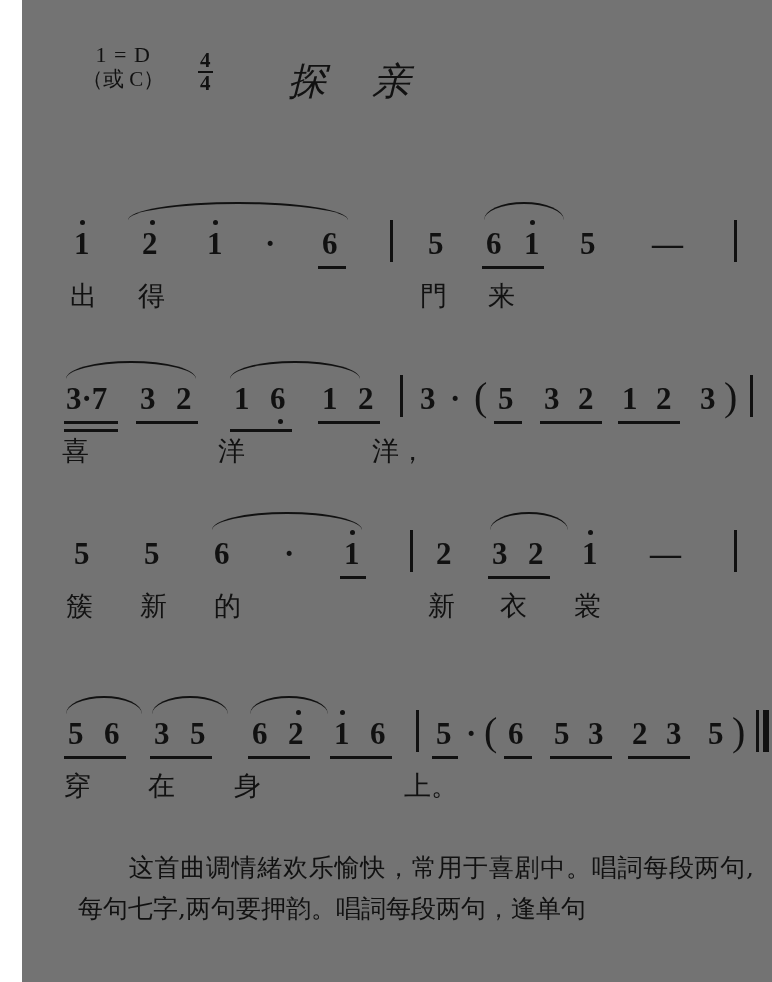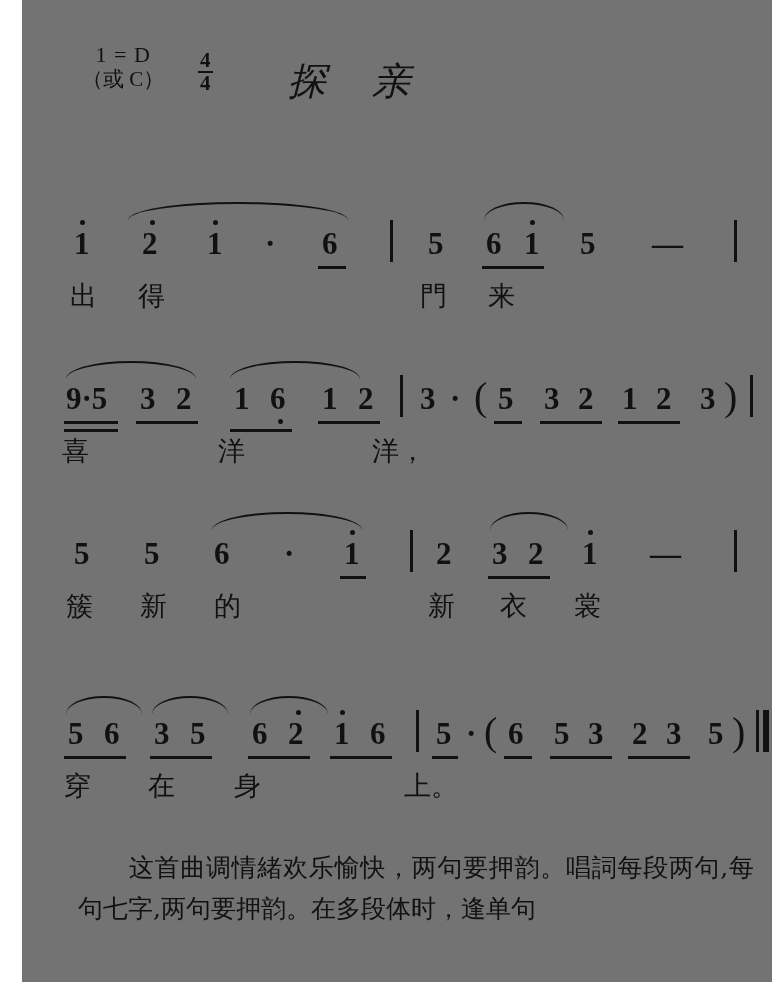--- a/index.html
+++ b/index.html
@@ -250,21 +250,21 @@
       <div class="lyric" style="left:398px;">門</div>
       <div class="lyric" style="left:466px;">来</div>
     </div>
   </div>
 
   <div class="system sys2">
     <div class="notes">
 
       <div class="slur" style="left:44px; top:-12px; width:130px;"></div>
 
-      <div class="note" style="left:44px; top:8px;">9·5</div>
+      <div class="note" style="left:44px; top:8px;">3·7</div>
       <div class="underline" style="left:42px; top:48px; width:54px;"></div>
       <div class="underline2" style="left:42px; top:56px; width:54px;"></div>
 
       <div class="note" style="left:118px; top:8px;">3</div>
       <div class="note" style="left:154px; top:8px;">2</div>
       <div class="underline" style="left:114px; top:48px; width:62px;"></div>
 
       <div class="slur" style="left:208px; top:-12px; width:130px;"></div>
 
       <div class="note" style="left:212px; top:8px;">1</div>
@@ -396,16 +396,16 @@
     </div>
     <div class="lyrics">
       <div class="lyric" style="left:42px;">穿</div>
       <div class="lyric" style="left:126px;">在</div>
       <div class="lyric" style="left:212px;">身</div>
       <div class="lyric" style="left:382px;">上。</div>
     </div>
   </div>
 
   <div class="footnote">
-    <span class="indent"></span><span>这首曲调情緒欢乐愉快，两句要押韵。唱詞每段两句,每句七字,两句要押韵。在多段体时，逢单句</span>
+    <span class="indent"></span><span>这首曲调情緒欢乐愉快，常用于喜剧中。唱詞每段两句,每句七字,两句要押韵。唱詞每段两句，逢单句</span>
   </div>
 
 </div>
 
 </body></html>

